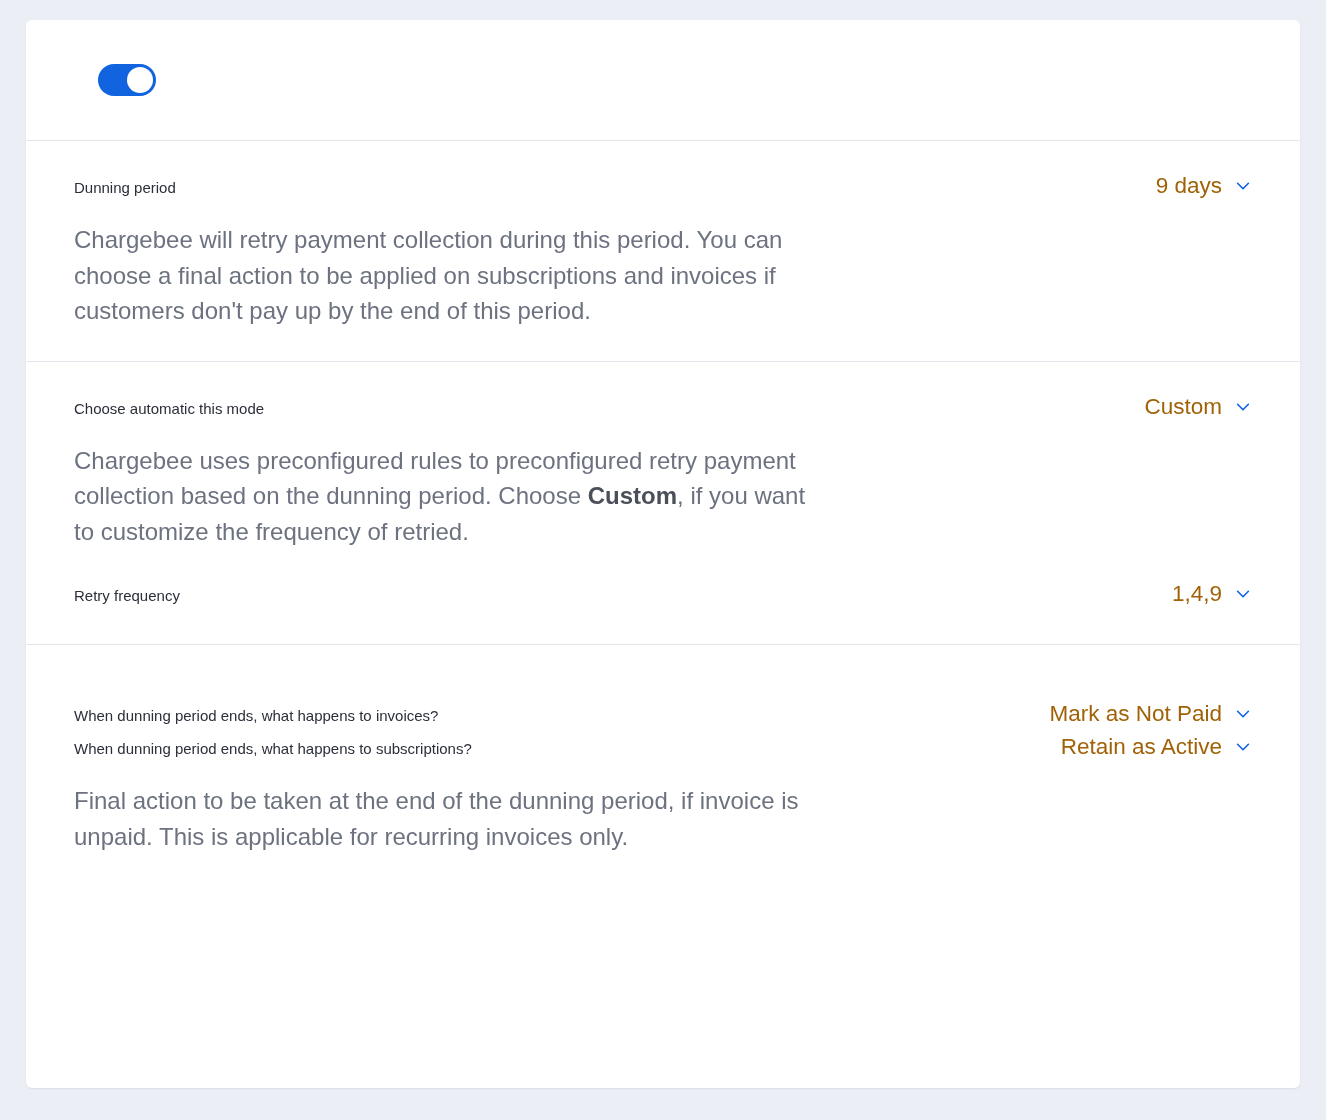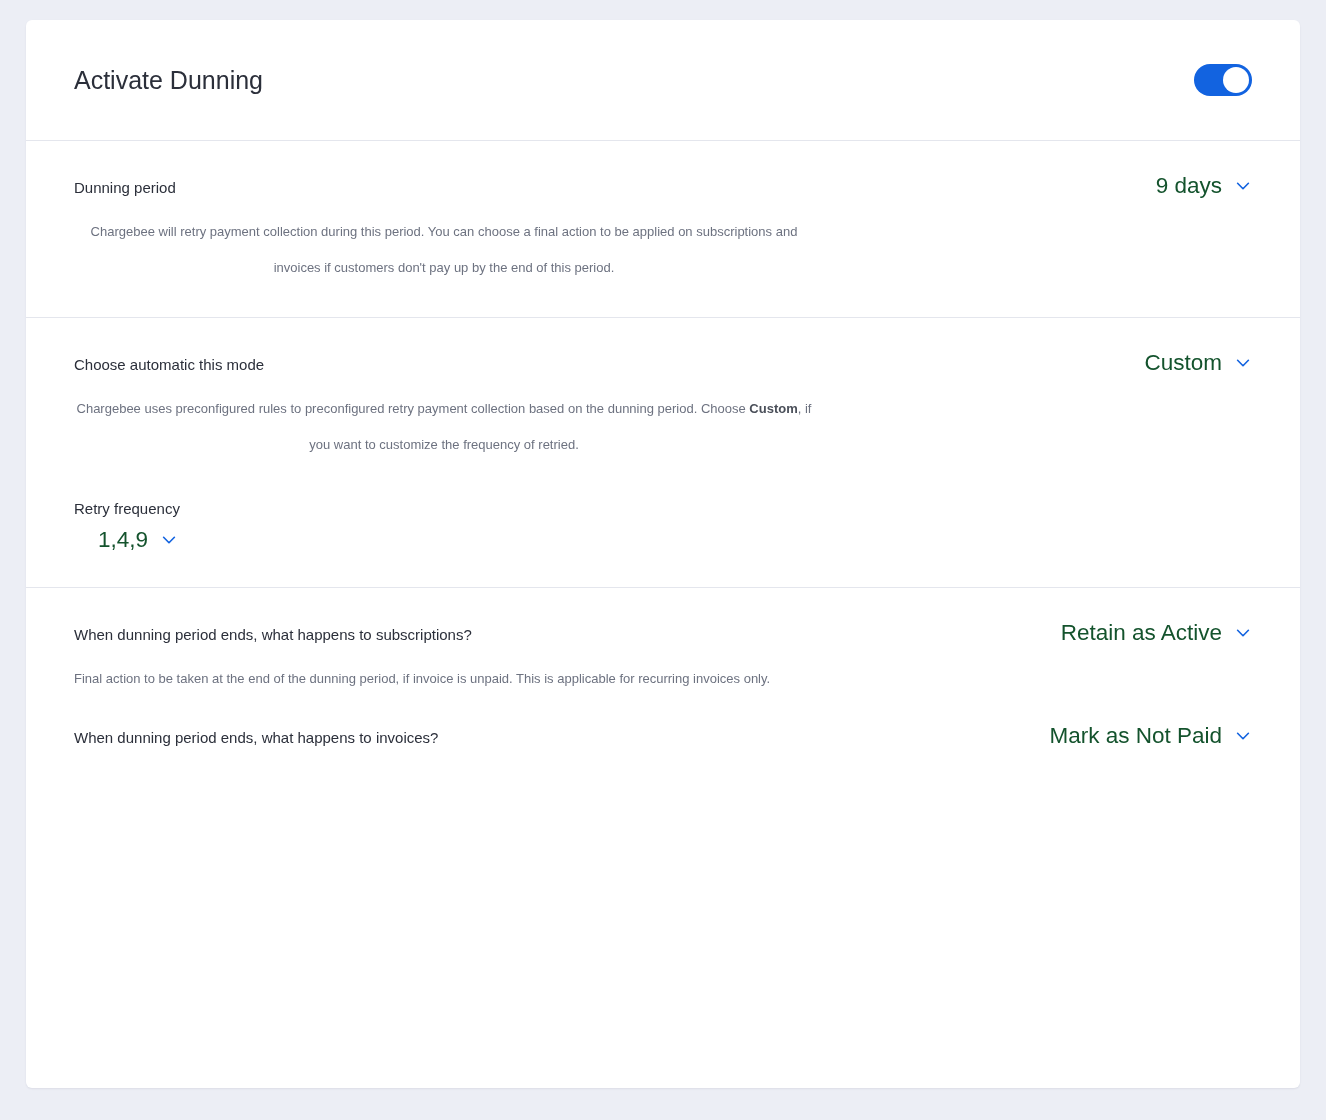--- a/index.html
+++ b/index.html
@@ -82,60 +82,56 @@
   .sec-pad {
     padding: 30px 48px 32px 48px;
   }
   .label {
     font-size: 15px;
     color: #2b2f3a;
     line-height: 33px;
     font-weight: 400;
   }
   .desc {
-    font-size: 13px;
+    font-size: 24px;
     color: #6d7280;
     line-height: 35.5px;
-    margin-top: 10px;
+    margin-top: 18px;
     max-width: 740px;
     font-weight: 400;
-    text-align: center;
   }
   .desc b {
     color: #4a4f59;
     font-weight: 700;
   }
   .value {
     font-size: 22.5px;
-    color: #14532d;
+    color: #a16207;
     line-height: 30px;
     cursor: pointer;
     white-space: nowrap;
     font-weight: 400;
   }
   .chev {
     margin-left: 12px;
     display: inline-block;
     width: 18px;
     height: 18px;
     flex: 0 0 auto;
   }
   .chev svg { display: block; }
-  .sub-row-gap { margin-top: 30px; flex-direction: column; }
+  .sub-row-gap { margin-top: 30px; }
   .invoices-row { margin-top: 24px; }
 </style>
 </head>
 <body>
 
 <div class="card">
 
   <div class="section sec-activate row">
-    <div class="row-left">
-      <div class="title-lg">Activate Dunning</div>
-    </div>
     <div class="row-right">
       <div class="toggle">
         <div class="knob"></div>
       </div>
     </div>
   </div>
 
   <div class="section sec-pad">
     <div class="row">
       <div class="row-left">
@@ -181,44 +177,44 @@
             <path d="M4 7 L10 13 L16 7" fill="none" stroke="#1263e0" stroke-width="1.8" stroke-linecap="round" stroke-linejoin="round"></path>
           </svg>
         </span>
       </div>
     </div>
 
   </div>
 
   <div class="section sec-pad last">
 
+    <div class="row invoices-row">
+      <div class="row-left">
+        <div class="label">When dunning period ends, what happens to invoices?</div>
+      </div>
+      <div class="row-right">
+        <span class="value">Mark as Not Paid</span>
+        <span class="chev">
+          <svg viewBox="0 0 20 20" width="18" height="18" aria-hidden="true">
+            <path d="M4 7 L10 13 L16 7" fill="none" stroke="#1263e0" stroke-width="1.8" stroke-linecap="round" stroke-linejoin="round"></path>
+          </svg>
+        </span>
+      </div>
+    </div>
+
     <div class="row">
       <div class="row-left">
         <div class="label">When dunning period ends, what happens to subscriptions?</div>
         <div class="desc">Final action to be taken at the end of the dunning period, if invoice is unpaid. This is applicable for recurring invoices only.</div>
       </div>
       <div class="row-right">
         <span class="value">Retain as Active</span>
         <span class="chev">
           <svg viewBox="0 0 20 20" width="18" height="18" aria-hidden="true">
             <path d="M4 7 L10 13 L16 7" fill="none" stroke="#1263e0" stroke-width="1.8" stroke-linecap="round" stroke-linejoin="round"></path>
           </svg>
         </span>
       </div>
     </div>
 
-    <div class="row invoices-row">
-      <div class="row-left">
-        <div class="label">When dunning period ends, what happens to invoices?</div>
-      </div>
-      <div class="row-right">
-        <span class="value">Mark as Not Paid</span>
-        <span class="chev">
-          <svg viewBox="0 0 20 20" width="18" height="18" aria-hidden="true">
-            <path d="M4 7 L10 13 L16 7" fill="none" stroke="#1263e0" stroke-width="1.8" stroke-linecap="round" stroke-linejoin="round"></path>
-          </svg>
-        </span>
-      </div>
-    </div>
-
   </div>
 
 </div>
 
 </body></html>

